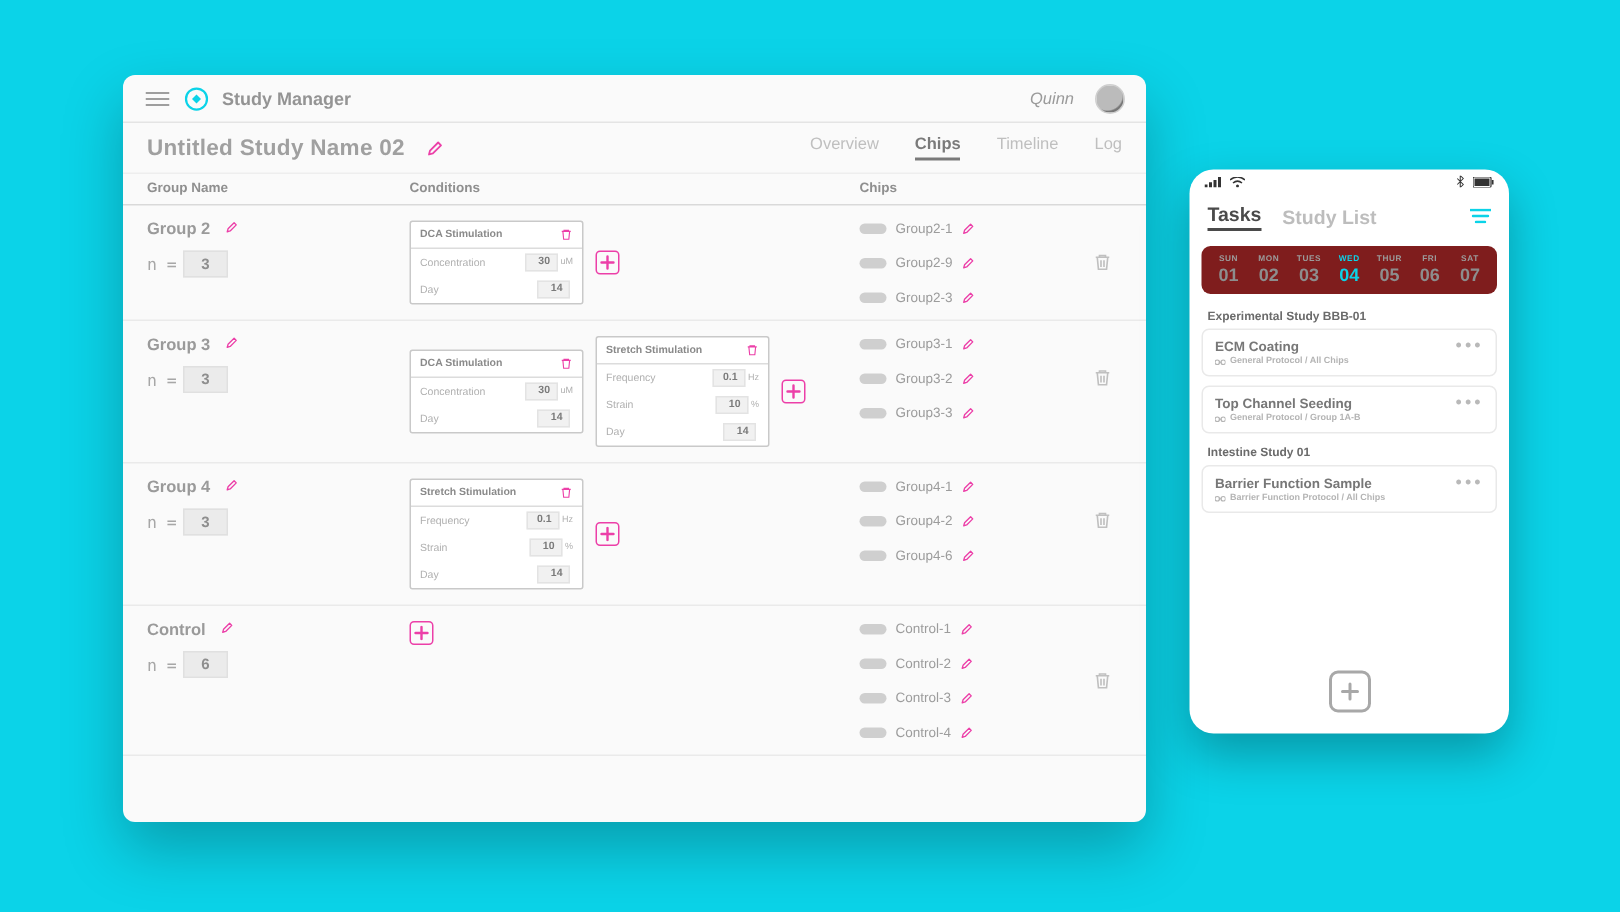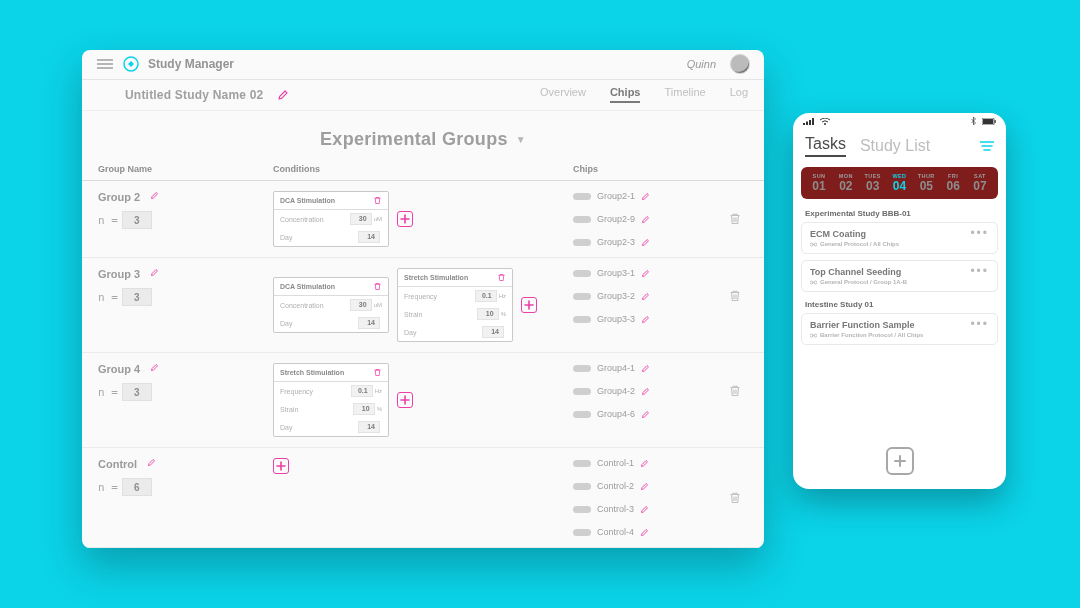--- a/index.html
+++ b/index.html
@@ -40,21 +40,21 @@
   .topbar .user { color:#9a9a9a; font-size:11px; margin-right:6px;font-style:italic; }
   .avatar { width:20px;height:20px;border-radius:50%;background:radial-gradient(circle at 40% 35%, #bbb 0 10px, #777 11px);border:1px solid #cfcfcf; }
   .row2 {
     height:34px;
     display:flex;
     align-items:center;
     padding: 0 16px;
     border-bottom: 1px solid #eee;
     gap:14px;
   }
-  .study-title { color:#a0a0a0; font-size:12px; font-weight:600; letter-spacing:.2px;margin-left:27px; }
+  .study-title { color:#a0a0a0; font-size:15px; font-weight:600; letter-spacing:.2px; }
   .pencil { width:12px;height:12px; }
   .pencil svg{display:block;}
   .tabs { margin-left:auto; display:flex; gap:24px; font-size:11px; color:#bfbfbf; }
   .tabs span { cursor:pointer; }
   .tabs .active { color:#7a7a7a; font-weight:700; border-bottom:2px solid #7a7a7a; padding-bottom:3px; }
   .page-title {
     text-align:center;
     color:#9e9e9e;
     font-size:18px;
     font-weight:700;
@@ -150,21 +150,21 @@
     display:flex;flex-direction:column;
   }
   .statusbar{
     height:18px;display:flex;align-items:center;justify-content:space-between;
     padding:0 10px;font-size:8px;color:#3a3a3a;
   }
   .statusbar .left, .statusbar .right{display:flex;gap:6px;align-items:center;}
   .mtabs{
     display:flex;align-items:center;padding:4px 12px 6px;gap:14px;
   }
-  .mtabs .t{font-size:16px;font-weight:400;color:#bdbdbd;cursor:pointer;}
+  .mtabs .t{font-size:13px;font-weight:700;color:#bdbdbd;cursor:pointer;}
   .mtabs .t.active{color:#4a4a4a;border-bottom:2px solid #4a4a4a;padding-bottom:2px;}
   .mtabs .filter{margin-left:auto;color:#0bd3e8;}
   .calstrip{
     margin:4px 8px 8px;
     background:#7f1d1d;border-radius:6px;
     display:flex;justify-content:space-between;padding:6px 6px;
   }
   .calday{display:flex;flex-direction:column;align-items:center;width:24px;cursor:pointer;}
   .calday .dw{font-size:5.5px;font-weight:700;color:#9c9c9c;letter-spacing:.4px;}
   .calday .dn{font-size:12px;font-weight:700;color:#8d8d8d;}
@@ -216,24 +216,20 @@
         </svg>
     </span>
     <div class="tabs">
       <span>Overview</span>
       <span class="active">Chips</span>
       <span>Timeline</span>
       <span>Log</span>
     </div>
   </div>
 
-  <div class="page-title">
-    <span>Experimental Groups</span>
-    <span class="caret">▼</span>
-  </div>
 
   <div class="table-hdr">
     <div class="col-name">Group Name</div>
     <div class="col-cond">Conditions</div>
     <div class="col-chips">Chips</div>
   </div>
 
   <div id="groups-container">
       <div class="group-row">
         <div class="gname">

